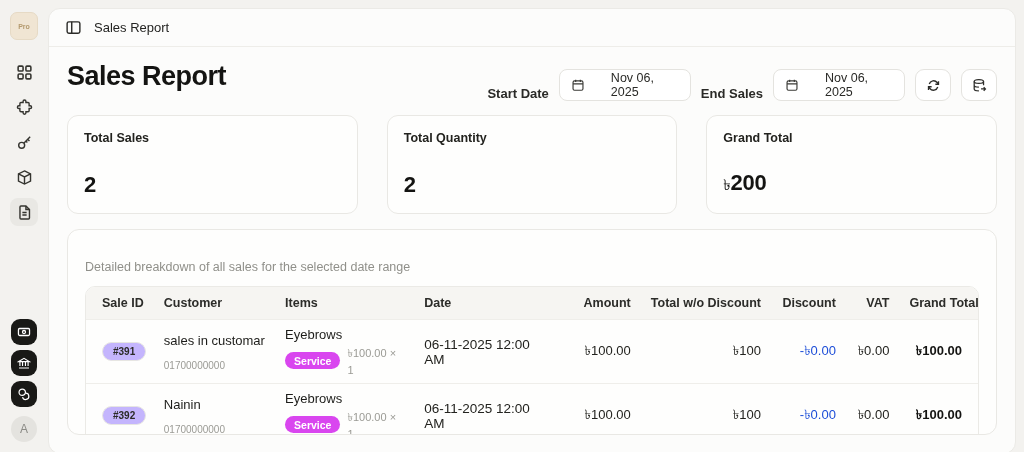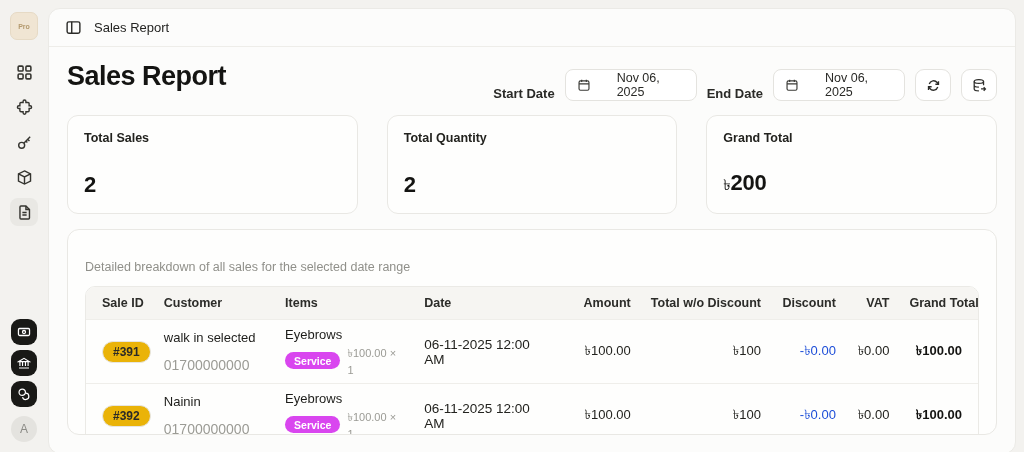--- a/index.html
+++ b/index.html
@@ -94,25 +94,25 @@
   table { width:100%; border-collapse:collapse; table-layout:fixed; }
   thead th {
     background:#f6f5f2; font-size:12.5px; font-weight:600; color:#2c2c29;
     text-align:left; padding:9px 10px; white-space:nowrap;
   }
   th.r, td.r { text-align:right; }
   tbody td { padding:7px 10px; border-top:1px solid #efeeea; font-size:13px; vertical-align:middle; }
   .pad-l { padding-left:16px; }
   .pad-r { padding-right:16px; }
   .id-pill {
-    display:inline-block; border:1px solid #e7e6e2; background:#eab308; border-radius:999px;
-    font-size:12px; font-weight:600; color:#2a2a27; padding:3px 10px;
+    display:inline-block; border:1px solid #e7e6e2; background:#c4b5fd; border-radius:999px;
+    font-size:10px; font-weight:600; color:#2a2a27; padding:3px 10px;
   }
   .cust-name { font-size:13px; color:#1d1d1a; }
-  .cust-phone { font-size:14px; color:#9b9b95; margin-top:12px; }
+  .cust-phone { font-size:10px; color:#9b9b95; margin-top:12px; }
   .item-name { font-size:13px; color:#1d1d1a; }
   .item-sub { display:flex; align-items:center; gap:7px; margin-top:3px; }
   .svc-pill {
     background:#d946ef; color:#fff; font-size:10.5px; font-weight:600;
     border-radius:999px; padding:2.5px 9px; display:inline-block;
   }
   .item-qty { font-size:11px; color:#9b9b95; }
   .money { font-weight:500; color:#23231f; }
   .money.red { color:#1d4ed8; }
   .money.bold { font-weight:700; color:#141412; }
@@ -221,21 +221,21 @@
         <span class="ctl-label">Start Date</span>
         <div class="date-input">
           <span style="display:flex">
             <svg viewBox="0 0 24 24" width="14" height="14" fill="none" stroke="currentColor" stroke-width="2">
                 <rect x="3.5" y="5" width="17" height="16" rx="2.5"></rect>
                 <path d="M8 2.8V7M16 2.8V7M3.5 10h17"></path>
               </svg>
           </span>
           <span class="val">Nov 06, 2025</span>
         </div>
-        <span class="ctl-label">End Date</span>
+        <span class="ctl-label">End Sales</span>
         <div class="date-input">
           <span style="display:flex">
             <svg viewBox="0 0 24 24" width="14" height="14" fill="none" stroke="currentColor" stroke-width="2">
                 <rect x="3.5" y="5" width="17" height="16" rx="2.5"></rect>
                 <path d="M8 2.8V7M16 2.8V7M3.5 10h17"></path>
               </svg>
           </span>
           <span class="val">Nov 06, 2025</span>
         </div>
         <div class="icon-btn">
@@ -300,21 +300,21 @@
               <th class="r">Total w/o Discount</th>
               <th class="r">Discount</th>
               <th class="r">VAT</th>
               <th class="r pad-r">Grand Total</th>
             </tr>
           </thead>
           <tbody>
             <tr>
               <td class="pad-l"><span class="id-pill">#391</span></td>
               <td>
-                <div class="cust-name">walk in selected</div>
+                <div class="cust-name">sales in customar</div>
                 <div class="cust-phone">01700000000</div>
               </td>
               <td>
                 <div class="item-name">Eyebrows</div>
                 <div class="item-sub">
                   <span class="svc-pill">Service</span>
                   <span class="item-qty">৳100.00 × 1</span>
                 </div>
               </td>
               <td class="date-cell">06-11-2025 12:00 AM</td>

